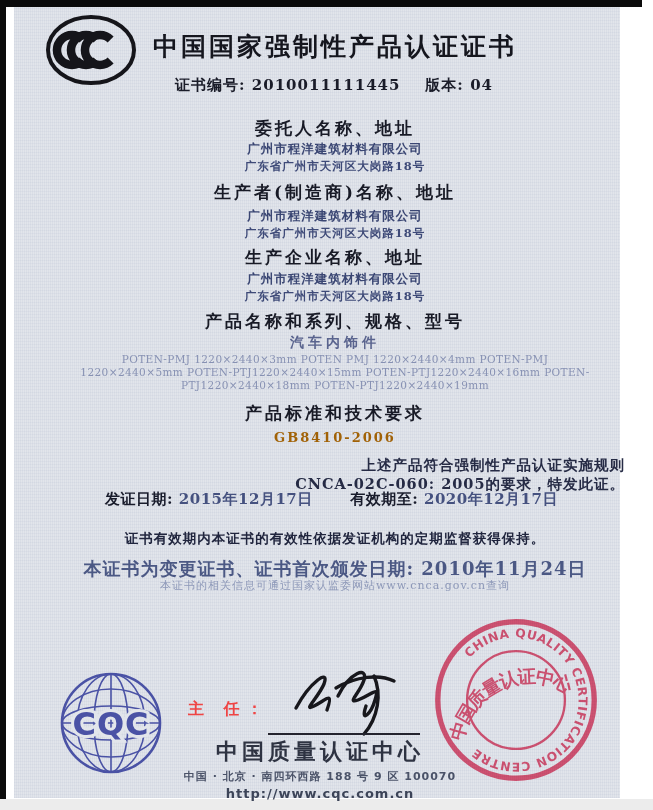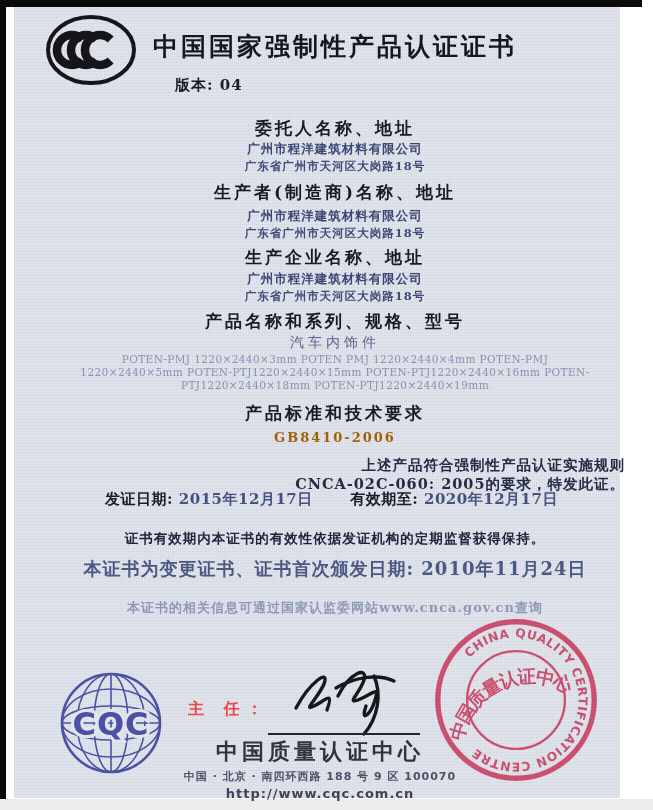--- a/index.html
+++ b/index.html
@@ -24,34 +24,34 @@
     top:30px;font-size:25px;font-weight:bold;letter-spacing:3px;color:#15161e;
   }
   .certrow{
     position:absolute;top:76px;left:175px;right:160px;
     display:flex;justify-content:space-between;
     font-size:15px;font-weight:bold;color:#1a1c29;letter-spacing:1px;
   }
   .h{font-weight:bold;color:#181a26;letter-spacing:3px;font-size:17px;}
   .name{font-size:12.5px;font-weight:600;color:#3a4673;letter-spacing:1px;}
   .addr{font-size:11.5px;font-weight:600;color:#3e4a78;letter-spacing:1px;}
-  .prodname{font-size:14px;font-weight:400;color:#5a648e;letter-spacing:4px;}
+  .prodname{font-size:14px;font-weight:700;color:#5a648e;letter-spacing:4px;}
   .models{font-size:10.5px;color:#8791b3;letter-spacing:.4px;font-weight:500;}
   .gb{font-size:13px;color:#a16207;letter-spacing:2px;font-weight:600;}
   .stmt{font-size:14.5px;font-weight:bold;color:#262b45;letter-spacing:1px;text-align:right;}
   .datesrow{
     position:absolute;top:490px;left:105px;right:95px;
     display:flex;justify-content:space-between;white-space:nowrap;
     font-size:15px;font-weight:bold;letter-spacing:.5px;
   }
   .datesrow .lbl{color:#181b2b;}
   .datesrow .val{color:#45517f;}
   .note1{top:530px;font-size:13.5px;font-weight:bold;color:#20253e;letter-spacing:1px;}
   .note2{top:557px;font-size:18px;font-weight:600;color:#4b5884;letter-spacing:1px;}
-  .note3{top:599px;font-size:13px;font-weight:700;color:#8d98b8;letter-spacing:1px;}
+  .note3{top:578px;font-size:11px;font-weight:400;color:#8d98b8;letter-spacing:1px;}
   .ccc{position:absolute;left:44px;top:13px;width:94px;height:74px;}
   .cqc{position:absolute;left:58px;top:670px;width:106px;height:106px;}
   .director{
     position:absolute;left:188px;top:699px;
     font-size:16px;font-weight:bold;color:#ef4444;letter-spacing:7px;white-space:nowrap;
   }
   .sig{position:absolute;left:282px;top:648px;width:136px;height:92px;}
   .sigline{position:absolute;left:268px;top:733px;width:152px;border-top:2px solid #24242e;}
   .orgname{
     position:absolute;top:737px;left:40px;right:53px;text-align:center;
@@ -82,20 +82,24 @@
 <svg class="ccc" viewBox="0 0 94 74">
   <ellipse cx="47" cy="37" rx="43" ry="33" fill="none" stroke="#15151a" stroke-width="4"></ellipse>
   <path d="M 38.6 26.4 A 15 15 0 1 0 38.6 47.6" fill="none" stroke="#15151a" stroke-width="8.5"></path>
   <path d="M 52.6 26.4 A 15 15 0 1 0 52.6 47.6" fill="none" stroke="#15151a" stroke-width="8.5"></path>
   <path d="M 66.6 26.4 A 15 15 0 1 0 66.6 47.6" fill="none" stroke="#15151a" stroke-width="8.5"></path>
 </svg>
 
 <div class="cline title">中国国家强制性产品认证证书</div>
 
 <div class="certrow">
+  <span>
+    <span>证书编号:</span>
+    <span>2010011111445</span>
+  </span>
   <span>
     <span>版本:</span>
     <span>04</span>
   </span>
 </div>
 
 <div class="cline h" style="top:117px">委托人名称、地址</div>
 <div class="cline name" style="top:141px">广州市程洋建筑材料有限公司</div>
 <div class="cline addr" style="top:159px">广东省广州市天河区大岗路18号</div>
 

